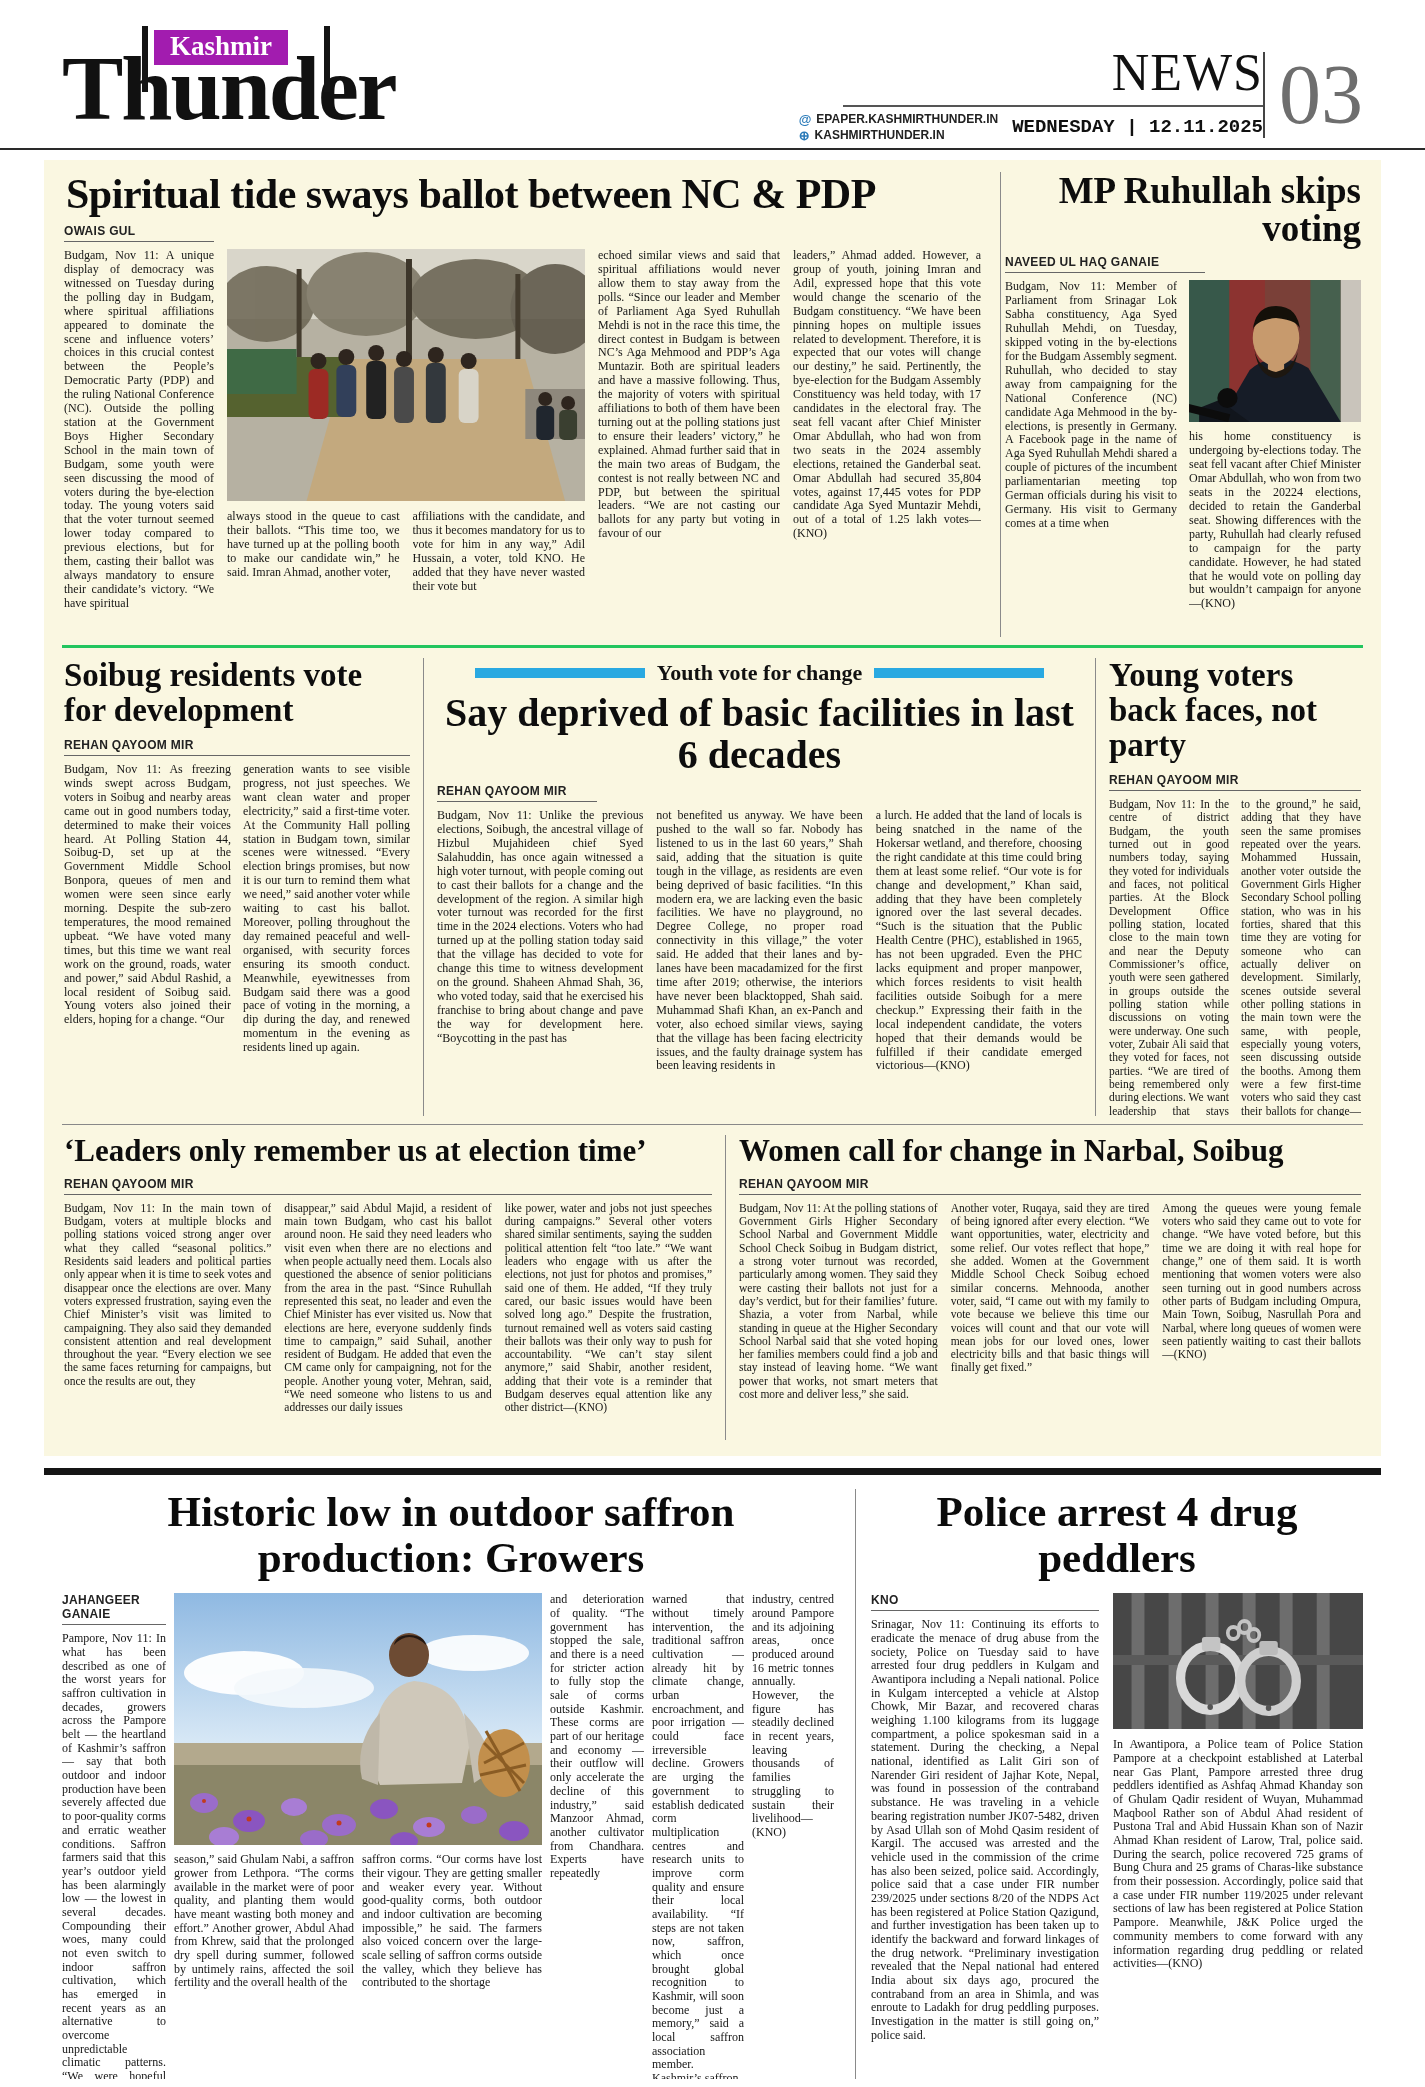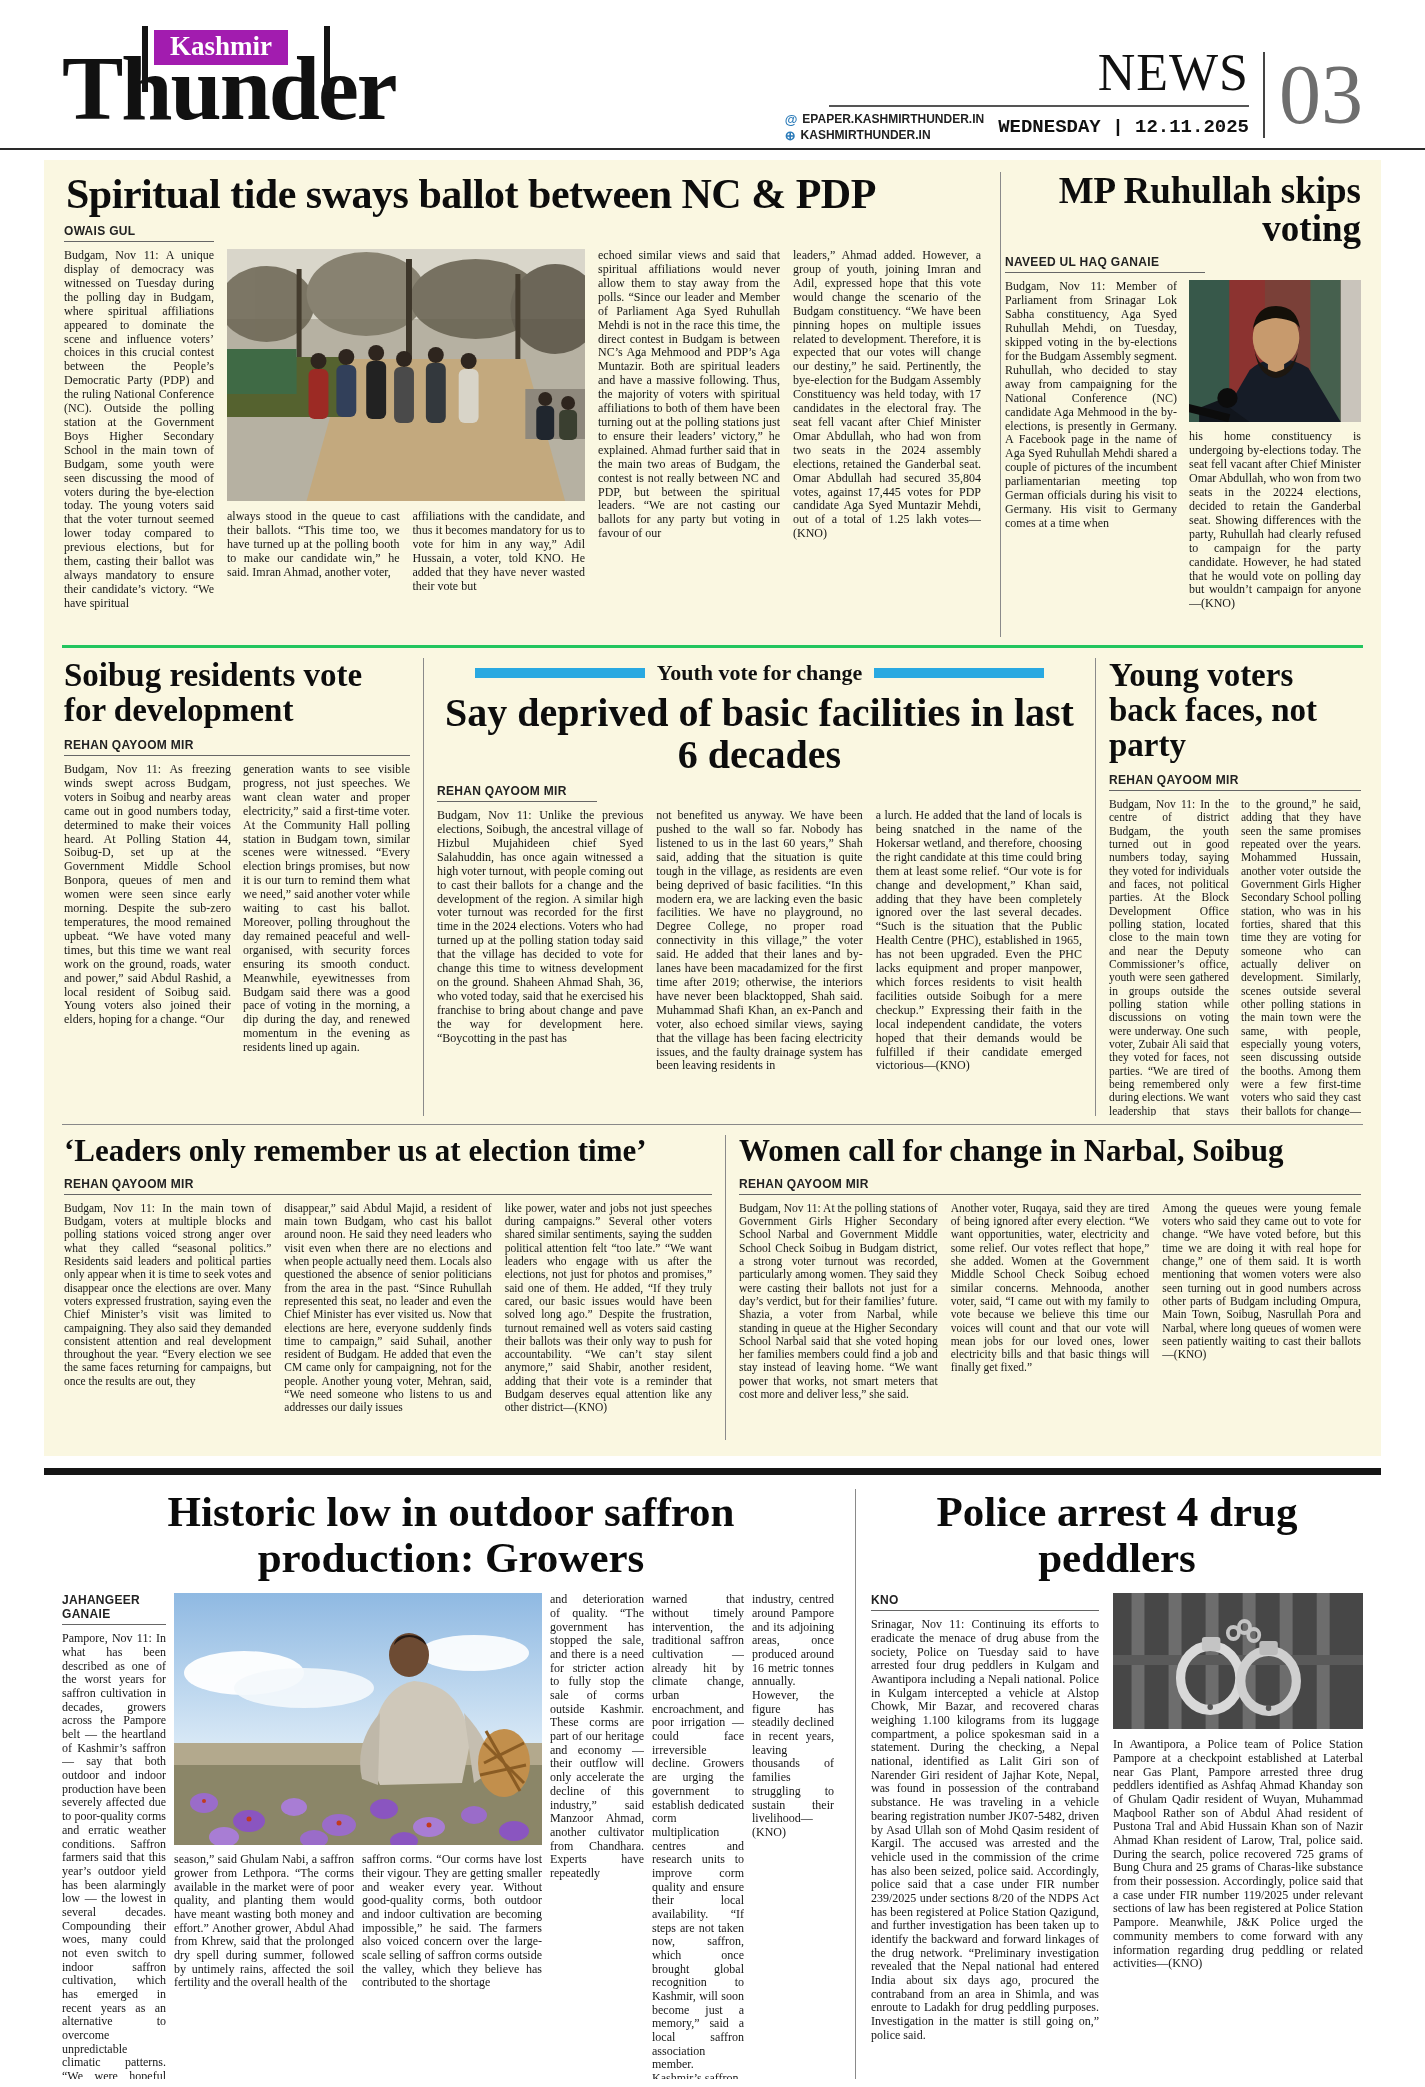--- a/index.html
+++ b/index.html
@@ -7,21 +7,21 @@
   body { font-family:"Liberation Serif", serif; color:#1a1a1a; }
   .page { position:relative; width:1425px; height:2087px; margin:0 auto; background:#fff; overflow:hidden; }
 
   
   .header { display:flex; justify-content:space-between; align-items:flex-end; padding:16px 62px 6px 62px; border-bottom:2px solid #2a2a2a; height:150px; }
   .masthead { position:relative; width:420px; height:118px; }
   .mast-title { font-size:92px; font-weight:700; letter-spacing:-2px; line-height:1; color:#111; position:absolute; left:0; top:18px; }
   .mast-kicker { position:absolute; left:92px; top:6px; background:#a21caf; color:#fff; font-size:27px; font-weight:700; padding:1px 16px 3px 16px; }
   .bracket { position:absolute; top:2px; width:6px; height:66px; background:#141414; }
   .bracket.l { left:80px; } .bracket.r { left:262px; }
-  .header-right { display:flex; align-items:stretch; gap:14px; }
+  .header-right { display:flex; align-items:stretch; }
   .hr-left { display:flex; flex-direction:column; align-items:flex-end; justify-content:flex-end; }
   .news-title { font-size:52px; letter-spacing:1px; line-height:1; color:#111; }
   .hr-rule { width:420px; height:2px; background:#555; margin:6px 0 5px 0; }
   .hr-meta { display:flex; align-items:center; gap:14px; }
   .urls { display:flex; flex-direction:column; gap:2px; font-family:"Liberation Sans", sans-serif; font-weight:700; font-size:12px; color:#222; }
   .url-line { display:flex; align-items:center; gap:5px; }
   .uicon { color:#2b7bb9; font-size:13px; line-height:1; }
   .hdr-date { font-family:Liberation Mono, monospace; font-weight:700; font-size:19px; color:#111; }
   .pageno-wrap { display:flex; align-items:center; gap:14px; }
   .pageno-line { width:2px; height:86px; background:#444; }

